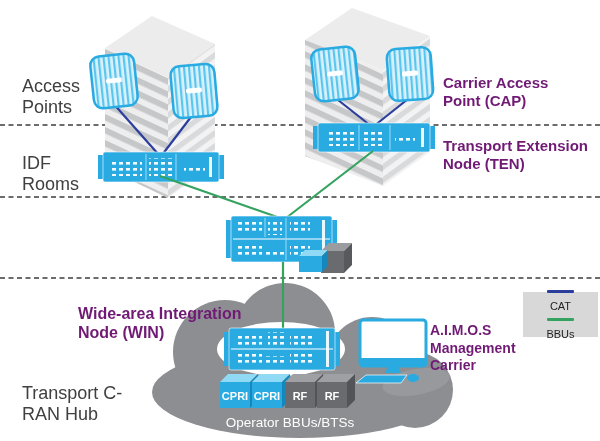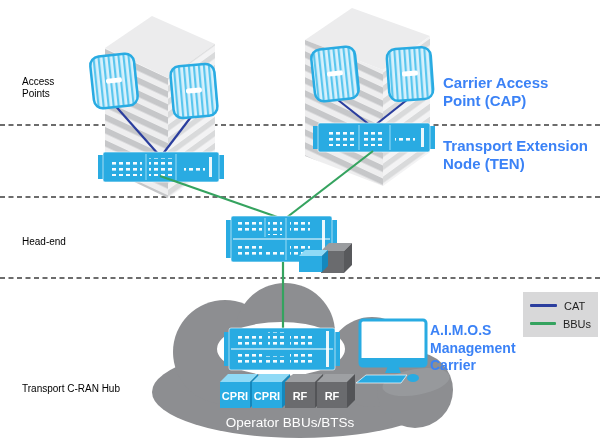--- a/index.html
+++ b/index.html
@@ -1,27 +1,27 @@
 <!DOCTYPE html>
 <html><head>
 <meta charset="utf-8">
 <style>
   * { margin:0; padding:0; box-sizing:border-box; }
   html,body { background:#ffffff; font-family:"Liberation Sans", sans-serif; }
   .canvas { position:relative; width:600px; height:441px; background:#ffffff; overflow:hidden; }
   .layer { position:absolute; left:0; top:0; }
   .label { position:absolute; line-height:1.18; }
-  .zone-label { color:#000000; font-size:10px; }
-  .cyan-label { color:#3b82f6; font-weight:bold; font-size:15px; }
+  .zone-label { color:#404040; font-size:18px; }
+  .cyan-label { color:#701a75; font-weight:bold; font-size:15px; }
   .win-label { font-size:16px; }
   .aimos-label { font-size:14px; line-height:1.25; }
   .legend { position:absolute; left:523px; top:292px; width:75px; height:45px;
             background:#d8d8d9; display:flex; flex-direction:column;
             justify-content:center; gap:6px; padding:4px 7px; }
-  .legend-row { display:flex; align-items:center; gap:7px; }
+  .legend-row { display:flex; align-items:center; gap:7px;flex-direction:column; }
   .legend-line { width:27px; height:3px; border-radius:1px; background:#888; }
   .legend-text { font-size:11px; color:#1f1f1f; }
   svg text { font-family:"Liberation Sans", sans-serif; }
 </style>
 </head>
 <body>
 
 <div class="canvas">
 
   <svg class="layer" width="600" height="441" viewBox="0 0 600 441">
@@ -191,25 +191,26 @@
       <ellipse cx="416" cy="382" rx="34" ry="13" fill="#97999c" transform="rotate(-10 416 382)"></ellipse>
       <rect x="360" y="320" width="66" height="46" rx="3" fill="#ffffff" stroke="#29abe2" stroke-width="3"></rect>
       <rect x="361" y="358" width="64" height="7" fill="#29abe2"></rect>
       <polygon points="388,366 398,366 401,373 385,373" fill="#29abe2"></polygon>
       <polygon points="366,375 407,375 401,383 356,383" fill="#29abe2" stroke="#ffffff" stroke-width="0.7"></polygon>
       <ellipse cx="413" cy="378" rx="6" ry="4" fill="#29abe2"></ellipse>
     </g>
   </svg>
 
   <div class="label zone-label" style="left:22px; top:76px; width:58px">Access Points</div>
-  <div class="label zone-label" style="left:22px; top:236px; width:90px">Head-end</div>
+  <div class="label zone-label" style="left:22px; top:153px; width:58px">IDF Rooms</div>
   <div class="label zone-label" style="left:22px; top:383px; width:108px">Transport C-RAN Hub</div>
 
   <div class="label cyan-label" style="left:443px; top:74px; width:130px">Carrier Access Point (CAP)</div>
   <div class="label cyan-label" style="left:443px; top:137px; width:160px">Transport Extension Node (TEN)</div>
+  <div class="label cyan-label win-label" style="left:78px; top:305px; width:178px">Wide-area Integration Node (WIN)</div>
   <div class="label cyan-label aimos-label" style="left:430px; top:322px; width:96px">A.I.M.O.S Management Carrier</div>
 
   <div class="legend">
     <div class="legend-row">
       <span class="legend-line" style="background-color: rgb(43, 62, 158);"></span>
       <span class="legend-text">CAT</span>
     </div>
     <div class="legend-row">
       <span class="legend-line" style="background-color: rgb(53, 163, 95);"></span>
       <span class="legend-text">BBUs</span>

